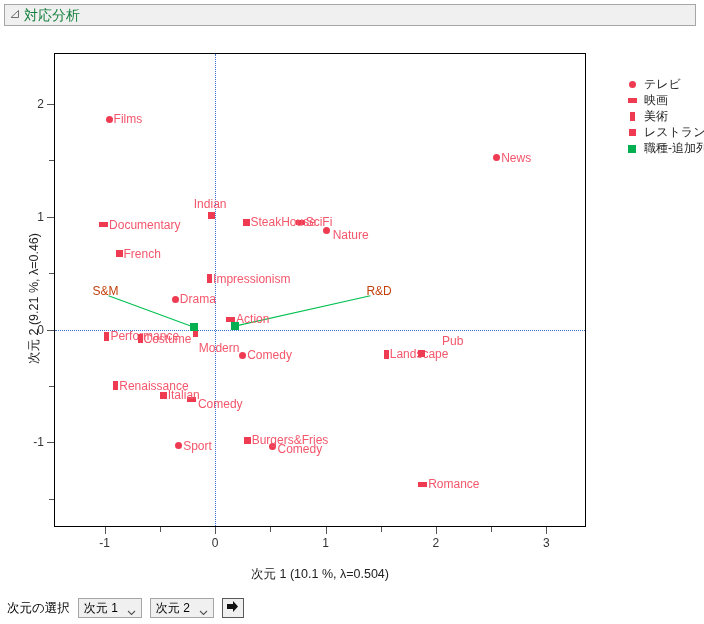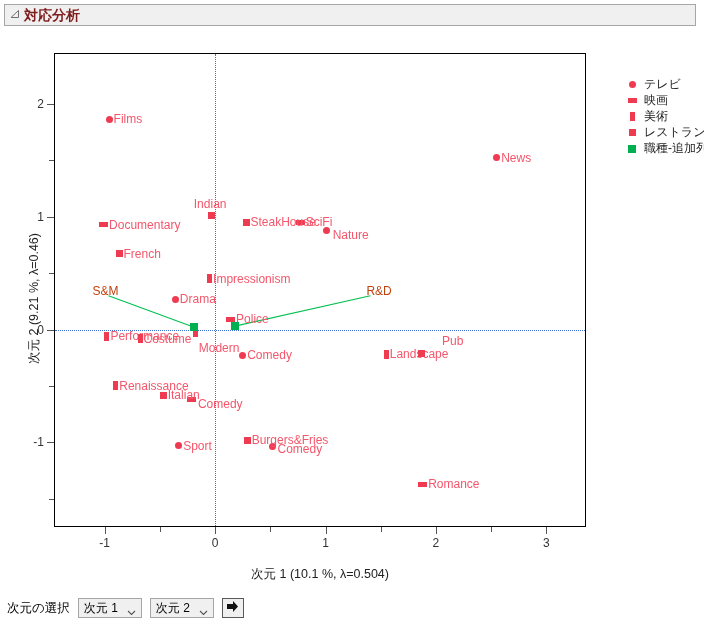--- a/index.html
+++ b/index.html
@@ -34,22 +34,22 @@
   }
   #disclosure {
     width: 14px; height: 14px;
     margin-left: 3px; margin-right: 2px;
     position: relative;
     flex: none;
   }
   #disclosure svg { display: block; }
   #title-text {
     font-size: 14px;
-    color: #7f1d1d;
-    font-weight: bold;
+    color: #15803d;
+    font-weight: normal;
     letter-spacing: 0px;
     line-height: 20px;
     white-space: nowrap;
   }
 
   
   #plot-area {
     position: absolute;
     left: 0; top: 30px;
     width: 704px; height: 560px;
@@ -285,21 +285,21 @@
           <div class="lbl" style="left: 192.208px; top: 295.493px;">Comedy</div>
           <div class="pt m-circle" style="left: 120.167px; top: 388.328px;"></div>
           <div class="lbl" style="left: 128.167px; top: 385.828px;">Sport</div>
           <div class="pt m-circle" style="left: 214.021px; top: 389.457px;"></div>
           <div class="lbl" style="left: 222.521px; top: 388.957px;">Comedy</div>
           <div class="pt m-hbar" style="left: 44.0833px; top: 168.007px;"></div>
           <div class="lbl" style="left: 54.0833px; top: 164.507px;">Documentary</div>
           <div class="pt m-hbar" style="left: 240.625px; top: 165.749px;"></div>
           <div class="lbl" style="left: 250.625px; top: 162.249px;">SciFi</div>
           <div class="pt m-hbar" style="left: 171.062px; top: 262.859px;"></div>
-          <div class="lbl" style="left: 181.062px; top: 259.359px;">Police</div>
+          <div class="lbl" style="left: 181.062px; top: 259.359px;">Action</div>
           <div class="pt m-hbar" style="left: 132.417px; top: 343.031px;"></div>
           <div class="lbl" style="left: 142.917px; top: 343.531px;">Comedy</div>
           <div class="pt m-hbar" style="left: 363.188px; top: 427.72px;"></div>
           <div class="lbl" style="left: 373.188px; top: 424.22px;">Romance</div>
           <div class="pt m-vbar" style="left: 152.083px; top: 220.208px;"></div>
           <div class="lbl" style="left: 158.083px; top: 218.708px;">Impressionism</div>
           <div class="pt m-vbar" style="left: 49.3958px; top: 277.797px;"></div>
           <div class="lbl" style="left: 55.3958px; top: 276.297px;">Performance</div>
           <div class="pt m-vbar" style="left: 82.5208px; top: 280.055px;"></div>
           <div class="lbl" style="left: 88.5208px; top: 278.555px;">Costume</div>

